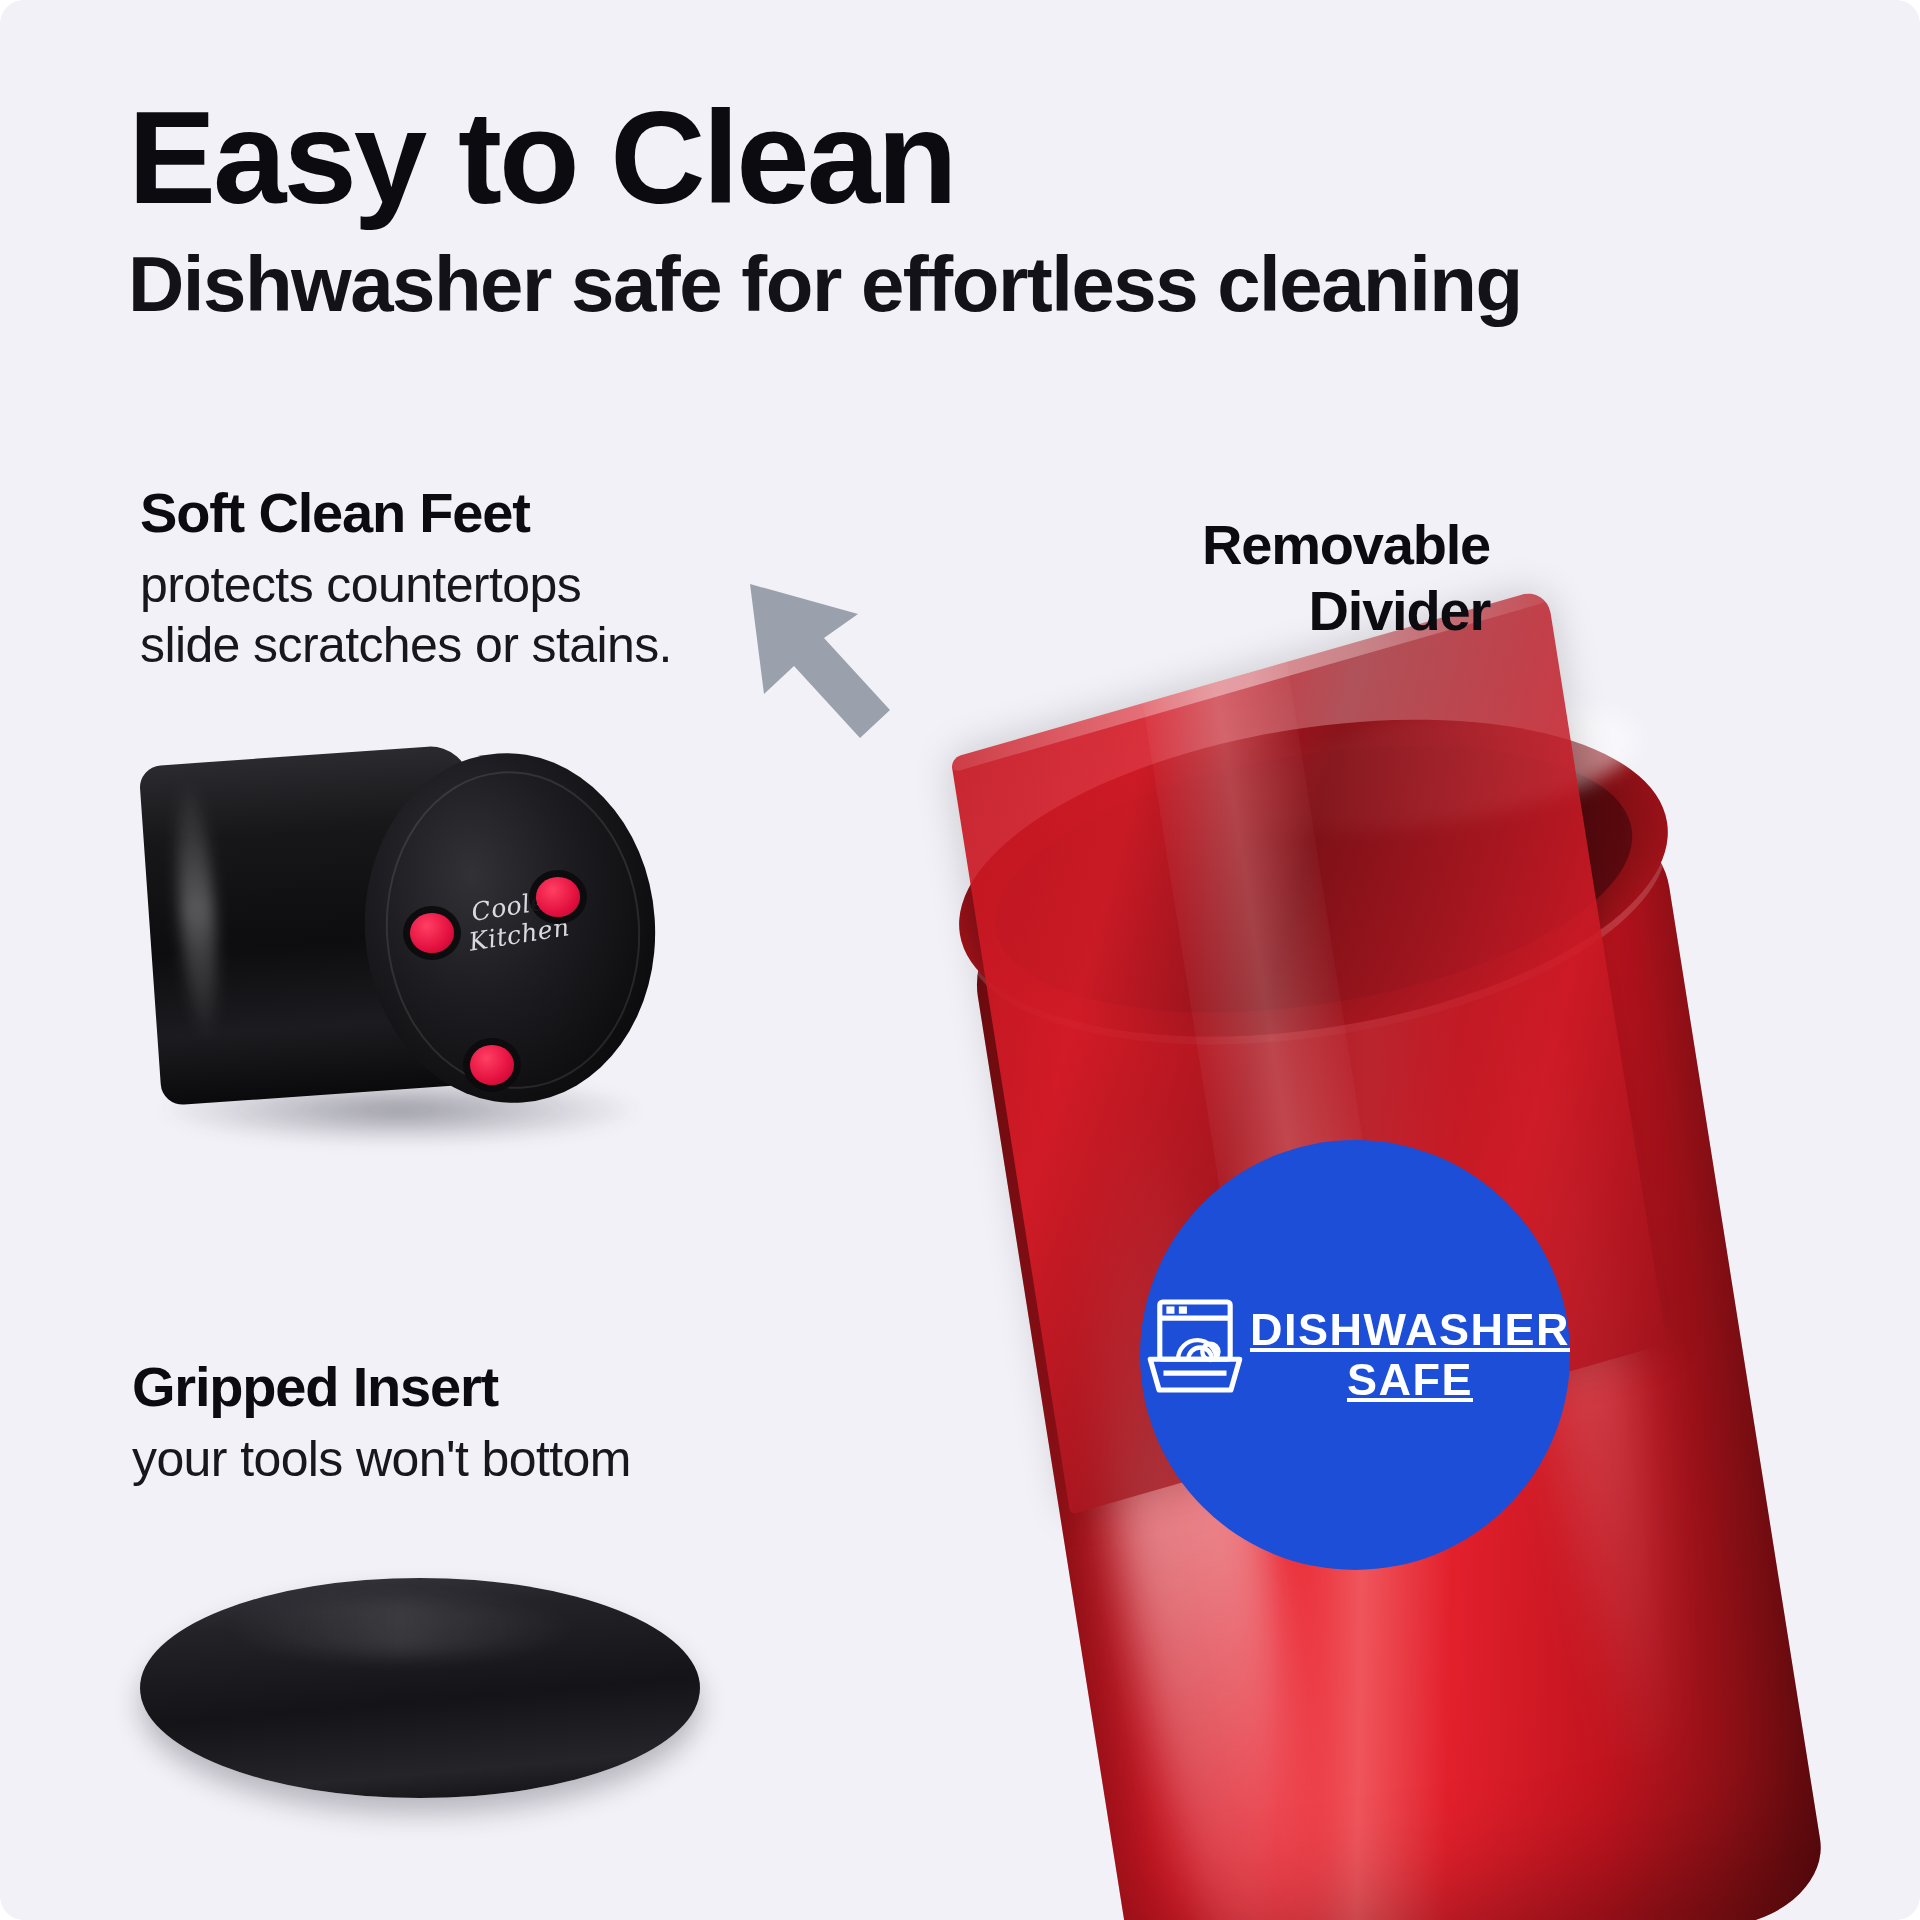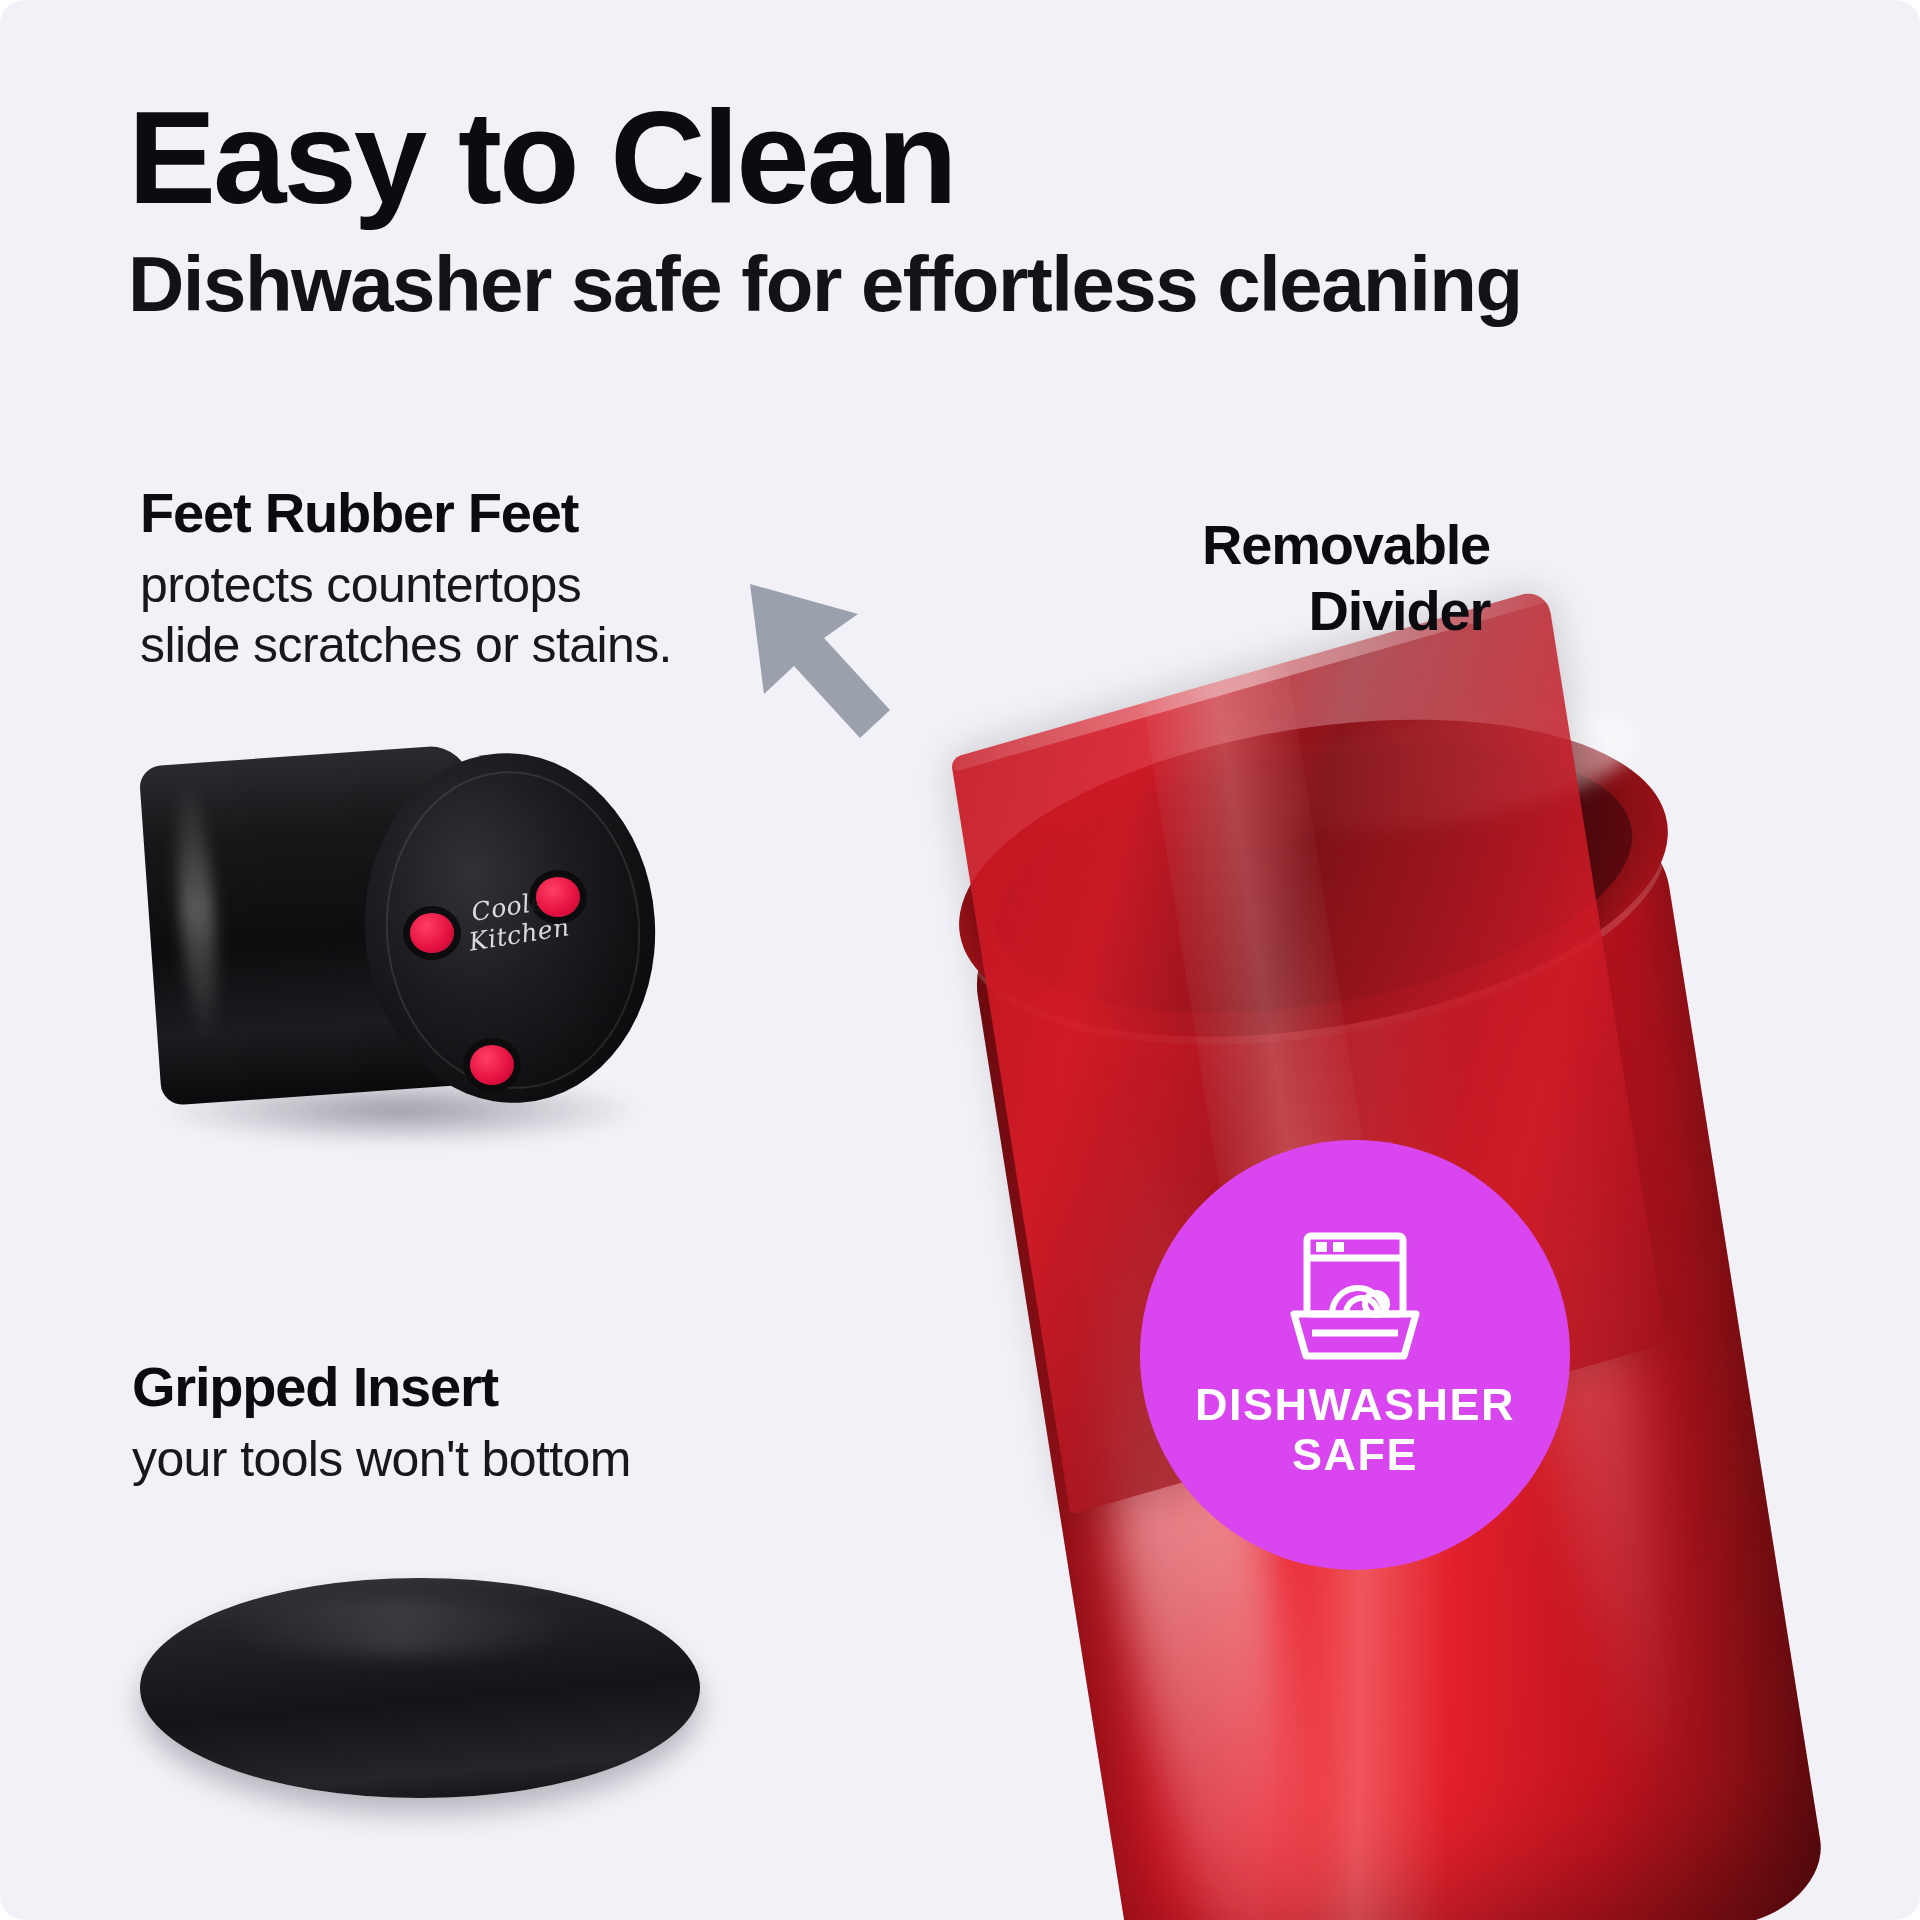--- a/index.html
+++ b/index.html
@@ -191,26 +191,27 @@
   }
 
   
   #dishwasher-safe-badge {
     position: absolute;
     left: 380px;
     top: 580px;
     width: 430px;
     height: 430px;
     border-radius: 50%;
-    background: #d946ef;
+    background: #1d4ed8;
     display: flex;
-    flex-direction: column;
+    flex-direction: row;
     align-items: center;
     justify-content: center;
     color: #ffffff;
+    text-decoration: underline;
   }
   #dishwasher-safe-badge .badge-icon { margin-bottom: 18px; }
   #dishwasher-safe-badge .badge-text {
     text-align: center;
     font-size: 45px;
     font-weight: 700;
     letter-spacing: 1.5px;
     line-height: 1.12;
   }
   #dishwasher-safe-badge .badge-text span { display: block; }
@@ -358,21 +359,21 @@
         <line x1="32" y1="103" x2="118" y2="103" stroke="#ffffff" stroke-width="7"></line>
       </svg>
       <div class="badge-text">
         <span>DISHWASHER</span>
         <span>SAFE</span>
       </div>
     </div>
   </div>
 
   <div class="feature" id="feature-soft-rubber-feet">
-    <h2 class="f-title">Feet Rubber Feet</h2>
+    <h2 class="f-title">Soft Clean Feet</h2>
     <p class="f-body">
       <span>protects countertops</span>
       <span>slide scratches or stains.</span>
     </p>
   </div>
 
   <div id="rubber-feet-photo">
     <div class="shadow"></div>
     <div class="tube"></div>
     <div class="tube-hl"></div>

